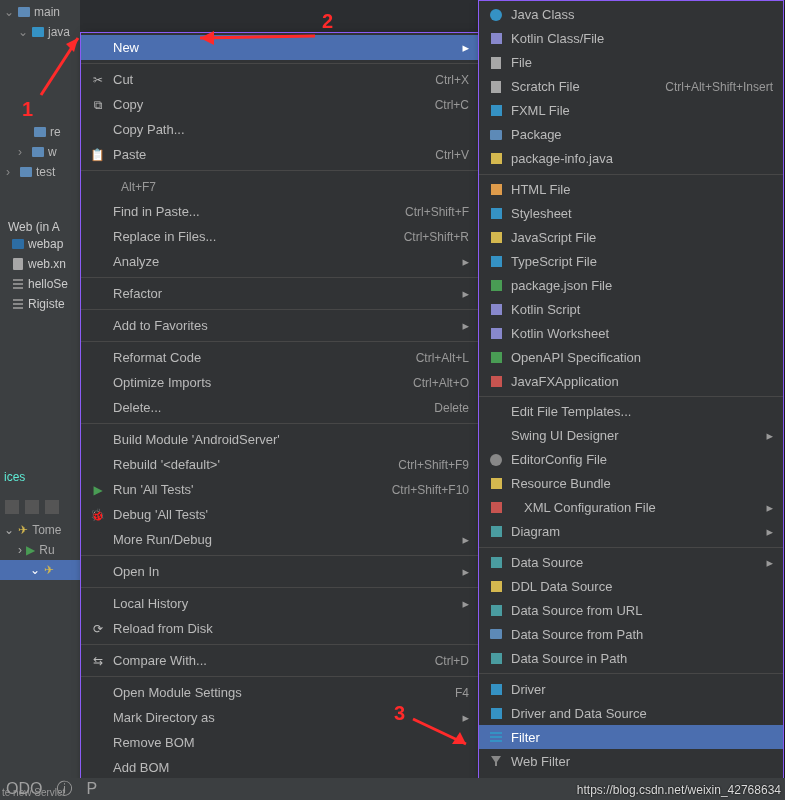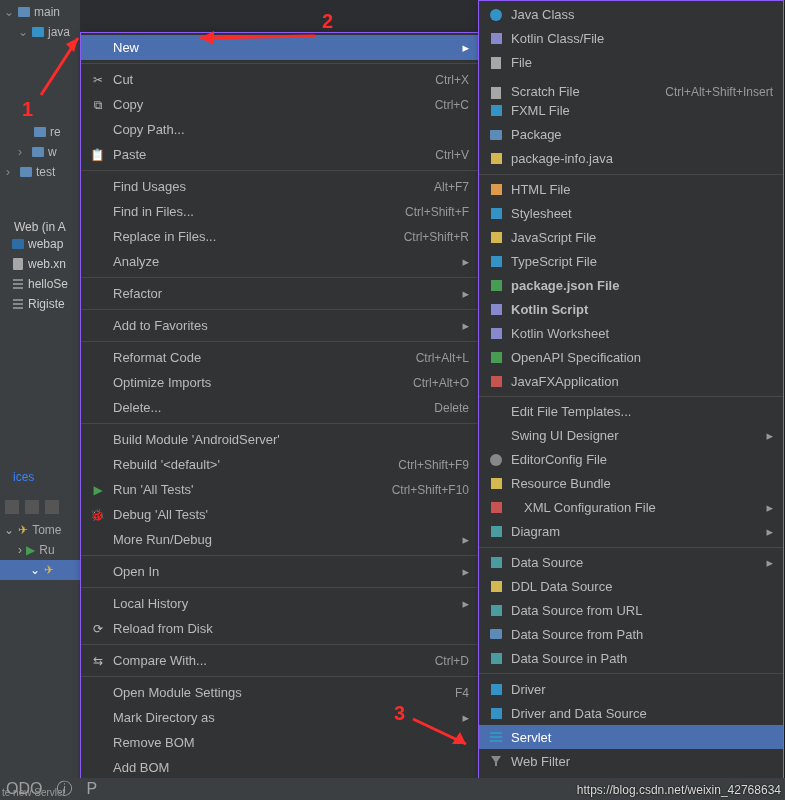--- a/index.html
+++ b/index.html
@@ -117,21 +117,21 @@
   .ico-blue { width: 11px; height: 11px; background: #3592c4; }
   .ico-green { width: 11px; height: 11px; background: #499c54; }
   .ico-purple { width: 11px; height: 11px; background: #8888cc; }
   .ico-yellow { width: 11px; height: 11px; background: #d4b84f; }
   .ico-teal { width: 11px; height: 11px; background: #4a9ca0; }
   .ico-red { width: 11px; height: 11px; background: #c75450; }
   .ico-gear { width: 12px; height: 12px; border-radius: 50%; background: #888; }
   .ico-funnel { width: 10px; height: 10px; background: #888; clip-path: polygon(0 0,100% 0,60% 60%,60% 100%,40% 100%,40% 60%); }
   .ico-bars { width: 12px; height: 10px; background: repeating-linear-gradient(#3592c4 0 2px, transparent 2px 4px); }
 
-  .ices { position: absolute; left: 13px; top: 470px; color: #3b82f6; font-size: 12px; }
+  .ices { position: absolute; left: 4px; top: 470px; color: #5eead4; font-size: 12px; }
   .web-label { position: absolute; left: 0; top: 220px; color: #ccc; font-size: 12px; }
   .toolbar-icons { position: absolute; left: 5px; top: 500px; display: flex; gap: 6px; }
   .tb-icon { width: 14px; height: 14px; background: #555; }
 </style>
 </head>
 <body>
 
 <div class="tree">
   <div class="tree-item">
     <span class="arrow">⌄</span>
@@ -164,21 +164,21 @@
   <div class="tree-item" style="padding-left:6px">
     <span class="arrow">›</span>
     <span class="ico">
         <span class="folder-icon"></span>
       </span>
     <span>test</span>
   </div>
 </div>
 
 <div class="web-label">
-  <div style="padding-left:14px">Web (in A</div>
+  <div style="padding-left:8px">Web (in A</div>
   <div class="tree-item" style="padding-left:8px">
       <span class="ico">
         <span class="cam-icon"></span>
       </span>
       <span>webap</span>
     </div>
   <div class="tree-item" style="padding-left:8px">
       <span class="ico">
         <span class="file-icon"></span>
       </span>
@@ -250,26 +250,25 @@
     <div class="menu-item">
       <span class="mi-icon">
         <span style="font-size: 12px;">📋</span>
       </span>
       <span class="mi-label">Paste</span>
       <span class="mi-short">Ctrl+V</span>
     </div>
     <div class="sep"></div>
     <div class="menu-item">
       <span class="mi-icon"></span>
-      <span class="mi-label">Find Usages</span>
       <span class="mi-short">Alt+F7</span>
     </div>
     <div class="menu-item">
       <span class="mi-icon"></span>
-      <span class="mi-label">Find in Files...</span>
+      <span class="mi-label">Find in Paste...</span>
       <span class="mi-short">Ctrl+Shift+F</span>
     </div>
     <div class="menu-item">
       <span class="mi-icon"></span>
       <span class="mi-label">Replace in Files...</span>
       <span class="mi-short">Ctrl+Shift+R</span>
     </div>
     <div class="menu-item">
       <span class="mi-icon"></span>
       <span class="mi-label">Analyze</span>
@@ -397,21 +396,21 @@
         <span class="ico-purple"></span>
       </span>
       <span class="mi-label">Kotlin Class/File</span>
     </div>
     <div class="menu-item" style="height: 24px;">
       <span class="mi-icon">
         <span class="ico-file"></span>
       </span>
       <span class="mi-label">File</span>
     </div>
-    <div class="menu-item" style="height: 24px; align-items: flex-end;">
+    <div class="menu-item" style="height: 24px;">
       <span class="mi-icon">
         <span class="ico-file"></span>
       </span>
       <span class="mi-label">Scratch File</span>
       <span class="mi-short">Ctrl+Alt+Shift+Insert</span>
     </div>
     <div class="menu-item" style="height: 24px;">
       <span class="mi-icon">
         <span class="ico-blue"></span>
       </span>
@@ -447,27 +446,27 @@
         <span class="ico-yellow"></span>
       </span>
       <span class="mi-label">JavaScript File</span>
     </div>
     <div class="menu-item" style="height: 24px;">
       <span class="mi-icon">
         <span class="ico-blue"></span>
       </span>
       <span class="mi-label">TypeScript File</span>
     </div>
-    <div class="menu-item" style="height: 24px; font-weight: bold;">
+    <div class="menu-item" style="height: 24px;">
       <span class="mi-icon">
         <span class="ico-green"></span>
       </span>
       <span class="mi-label">package.json File</span>
     </div>
-    <div class="menu-item" style="height: 24px; font-weight: bold;">
+    <div class="menu-item" style="height: 24px;">
       <span class="mi-icon">
         <span class="ico-purple"></span>
       </span>
       <span class="mi-label">Kotlin Script</span>
     </div>
     <div class="menu-item" style="height: 24px;">
       <span class="mi-icon">
         <span class="ico-purple"></span>
       </span>
       <span class="mi-label">Kotlin Worksheet</span>
@@ -562,21 +561,21 @@
     <div class="menu-item" style="height: 24px;">
       <span class="mi-icon">
         <span class="ico-blue"></span>
       </span>
       <span class="mi-label">Driver and Data Source</span>
     </div>
     <div class="menu-item hl" style="height: 24px;">
       <span class="mi-icon">
         <span class="ico-bars"></span>
       </span>
-      <span class="mi-label">Servlet</span>
+      <span class="mi-label">Filter</span>
     </div>
     <div class="menu-item" style="height: 24px;">
       <span class="mi-icon">
         <span class="ico-funnel"></span>
       </span>
       <span class="mi-label">Web Filter</span>
     </div>
     <div class="menu-item" style="height: 24px;">
       <span class="mi-icon">
         <span class="ico-teal"></span>

